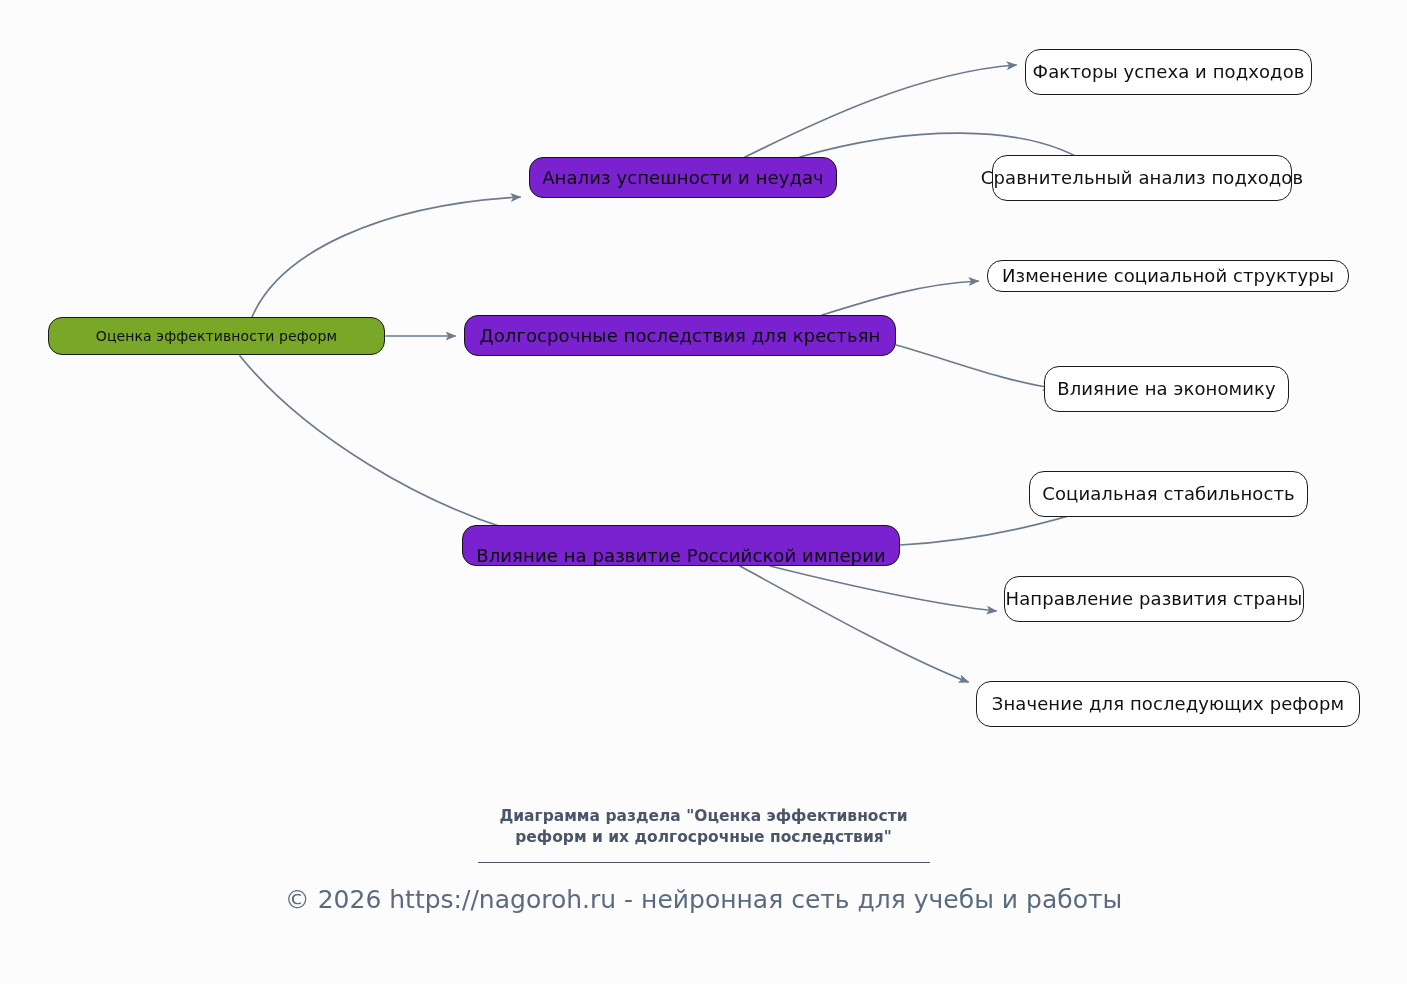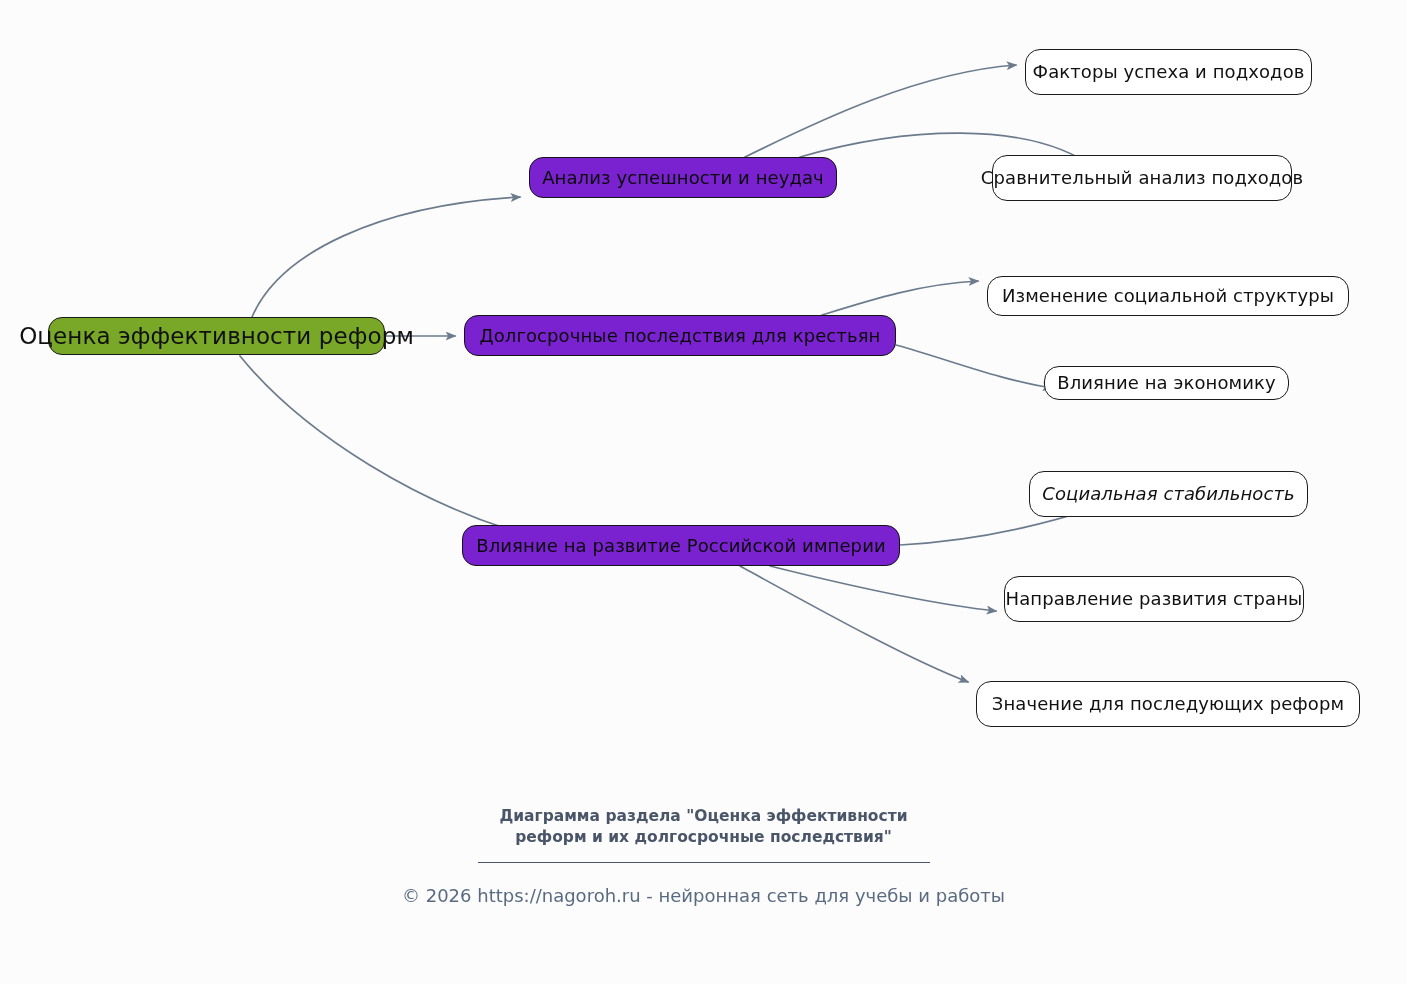--- a/index.html
+++ b/index.html
@@ -37,21 +37,21 @@
     letter-spacing: 0.1px;
   }
   .node-label {
     display: block;
     white-space: nowrap;
   }
   .node.root {
     background: #79a828;
     border-color: #1a1a1a;
     color: #101010;
-    font-size: 23px;
+    font-size: 14px;
   }
   .node.branch {
     background: #7a22cf;
     border-color: #141414;
     color: #0a0a0a;
     font-size: 18px;
   }
   .node.leaf {
     background: #ffffff;
     border-color: #1b1b1b;
@@ -75,21 +75,21 @@
   }
   #footer-rule {
     width: 452px;
     height: 0;
     margin: 14px auto 0 auto;
     border-top: 1.5px solid #4a5568;
   }
   #footer-copy {
     margin-top: 22px;
     font-family: "DejaVu Sans", "Liberation Sans", sans-serif;
-    font-size: 18px;
+    font-size: 25px;
     color: #5a6b80;
     white-space: nowrap;
   }
 </style>
 </head>
 <body>
 
 <div id="canvas">
 
   <svg id="edges" viewBox="0 0 1407 984" xmlns="http://www.w3.org/2000/svg">
@@ -121,30 +121,30 @@
       </div>
       <div class="node leaf" style="left: 1025px; top: 49px; width: 287px; height: 46px;">
         <span class="node-label">Факторы успеха и подходов</span>
       </div>
       <div class="node leaf" style="left: 992px; top: 155px; width: 300px; height: 46px;">
         <span class="node-label">Сравнительный анализ подходов</span>
       </div>
       <div class="node branch" style="left: 464px; top: 315px; width: 432px; height: 41px;">
         <span class="node-label">Долгосрочные последствия для крестьян</span>
       </div>
-      <div class="node leaf" style="left: 987px; top: 276px; width: 362px; height: 40px;">
+      <div class="node leaf" style="left: 987px; top: 260px; width: 362px; height: 32px;">
         <span class="node-label">Изменение социальной структуры</span>
       </div>
-      <div class="node leaf" style="left: 1044px; top: 366px; width: 245px; height: 34px;">
+      <div class="node leaf" style="left: 1044px; top: 366px; width: 245px; height: 46px;">
         <span class="node-label">Влияние на экономику</span>
       </div>
-      <div class="node branch" style="left: 462px; top: 525px; width: 438px; height: 41px;">
+      <div class="node branch" style="left: 462px; top: 525px; width: 438px; height: 41px; align-items: flex-end;">
         <span class="node-label">Влияние на развитие Российской империи</span>
       </div>
-      <div class="node leaf" style="left: 1029px; top: 471px; width: 279px; height: 46px; font-style: italic;">
+      <div class="node leaf" style="left: 1029px; top: 471px; width: 279px; height: 46px;">
         <span class="node-label">Социальная стабильность</span>
       </div>
       <div class="node leaf" style="left: 1004px; top: 576px; width: 300px; height: 46px;">
         <span class="node-label">Направление развития страны</span>
       </div>
       <div class="node leaf" style="left: 976px; top: 681px; width: 384px; height: 46px;">
         <span class="node-label">Значение для последующих реформ</span>
       </div>
     </div>
 

